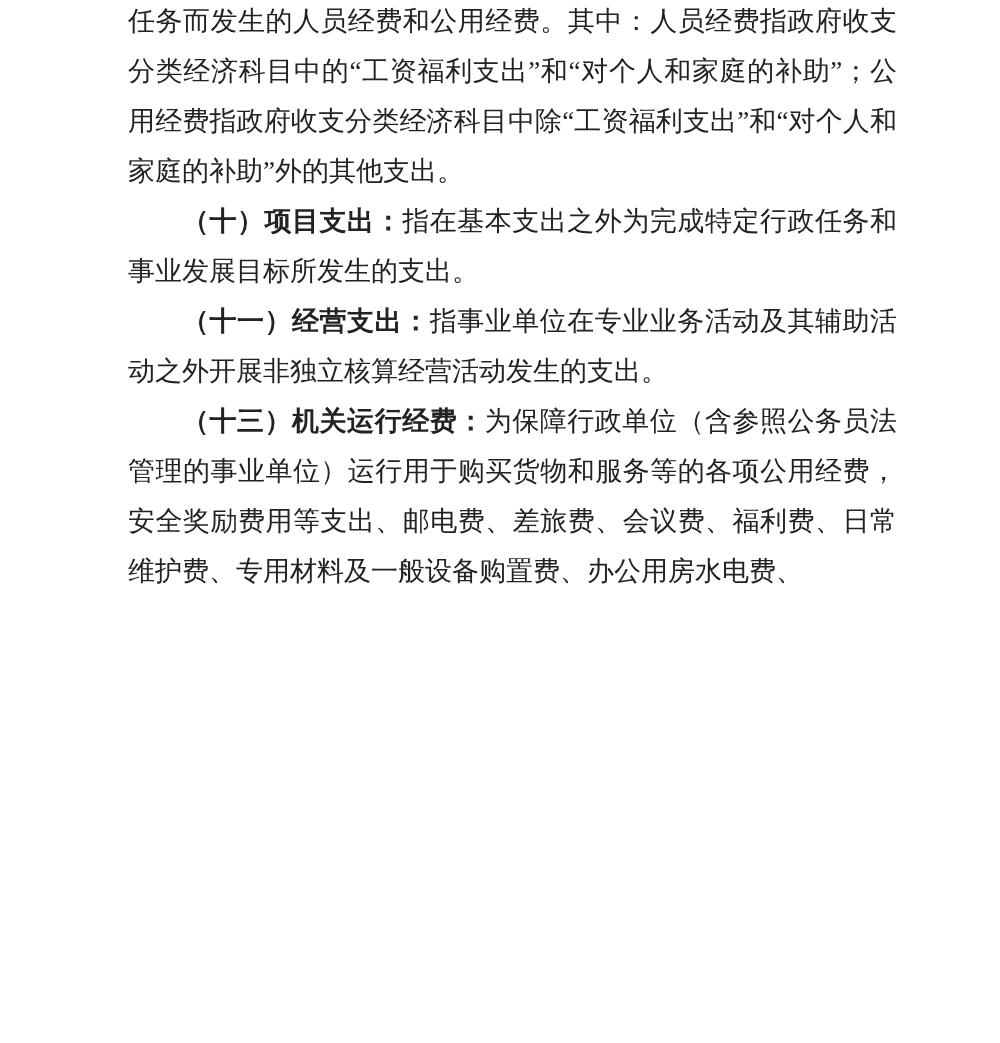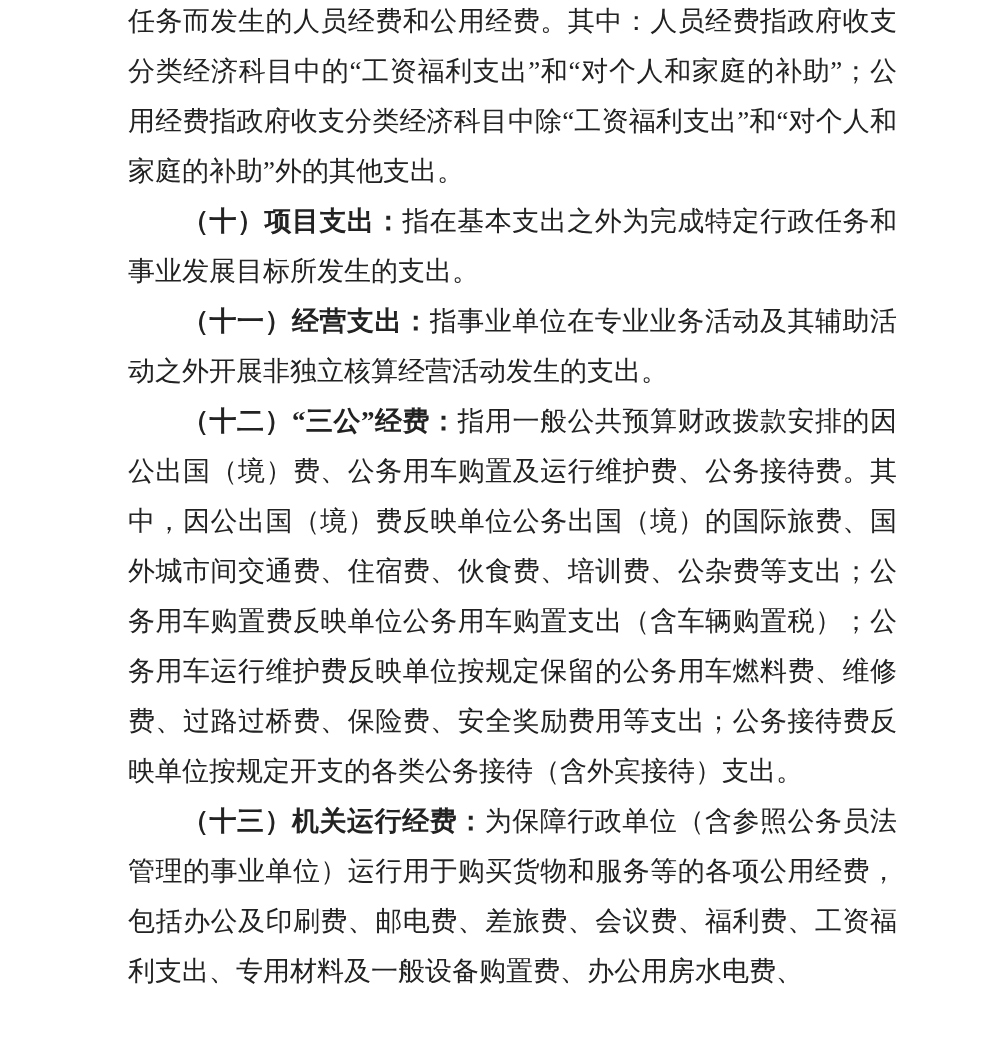--- a/index.html
+++ b/index.html
@@ -45,17 +45,16 @@
 <body>
 
 <div class="page">
 
   <p class="para"><span class="para-head"></span><span class="para-body">任务而发生的人员经费和公用经费。其中：人员经费指政府收支分类经济科目中的“工资福利支出”和“对个人和家庭的补助”；公用经费指政府收支分类经济科目中除“工资福利支出”和“对个人和家庭的补助”外的其他支出。</span></p>
 
   <p class="para indent"><span class="para-head">（十）项目支出：</span><span class="para-body">指在基本支出之外为完成特定行政任务和事业发展目标所发生的支出。</span></p>
 
   <p class="para indent"><span class="para-head">（十一）经营支出：</span><span class="para-body">指事业单位在专业业务活动及其辅助活动之外开展非独立核算经营活动发生的支出。</span></p>
 
-  <p class="para indent"><span class="para-head">（十二）“三公”经费：</span><span class="para-body">指用一般公共预算财政拨款安排的因公出国（境）费、公务用车购置及运行维护费、公务接待费。其中，因公出国（境）费反映单位公务出国（境）的国际旅费、国外城市间交通费、住宿费、伙食费、培训费、公杂费等支出；公务用车购置费反映单位公务用车购置支出（含车辆购置税）；公务用车运行维护费反映单位按规定保留的公务用车燃料费、维修费、过路过桥费、保险费、安全奖励费用等支出；公务接待费反映单位按规定开支的各类公务接待（含外宾接待）支出。</span></p>
 
-  <p class="para indent"><span class="para-head">（十三）机关运行经费：</span><span class="para-body">为保障行政单位（含参照公务员法管理的事业单位）运行用于购买货物和服务等的各项公用经费，包括办公及印刷费、邮电费、差旅费、会议费、福利费、工资福利支出、专用材料及一般设备购置费、办公用房水电费、</span></p>
+  <p class="para indent"><span class="para-head">（十三）机关运行经费：</span><span class="para-body">为保障行政单位（含参照公务员法管理的事业单位）运行用于购买货物和服务等的各项公用经费，安全奖励费用等支出、邮电费、差旅费、会议费、福利费、日常维护费、专用材料及一般设备购置费、办公用房水电费、</span></p>
 
 </div>
 
 </body></html>

